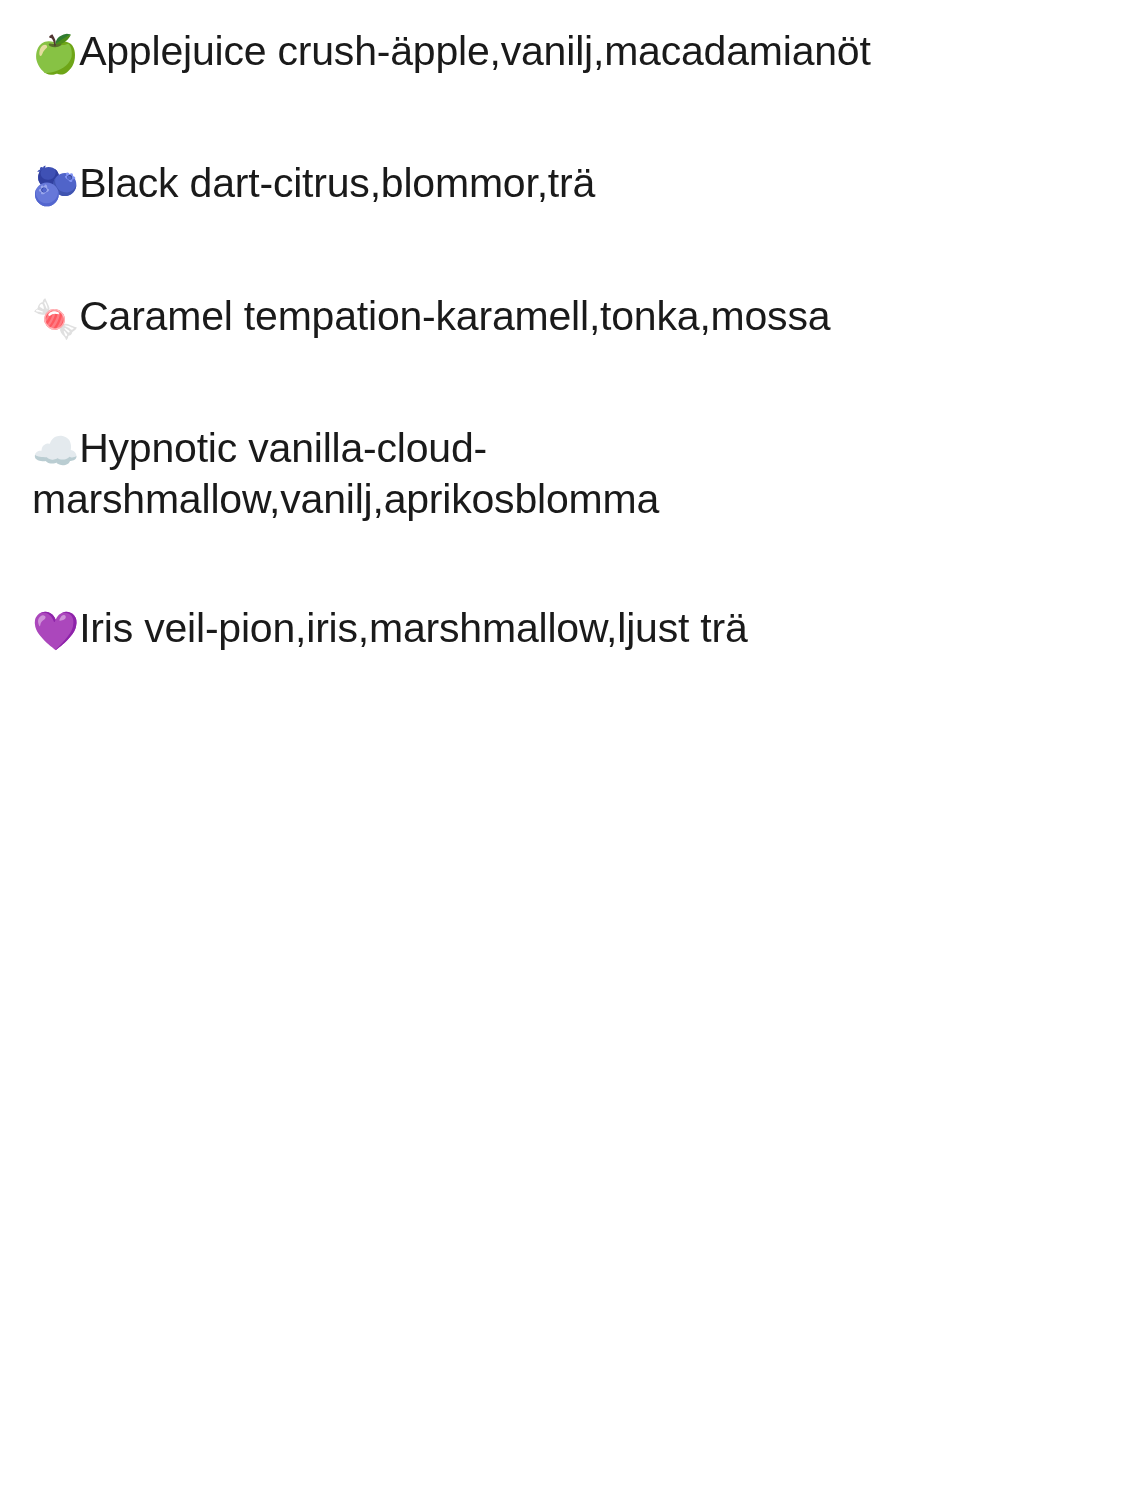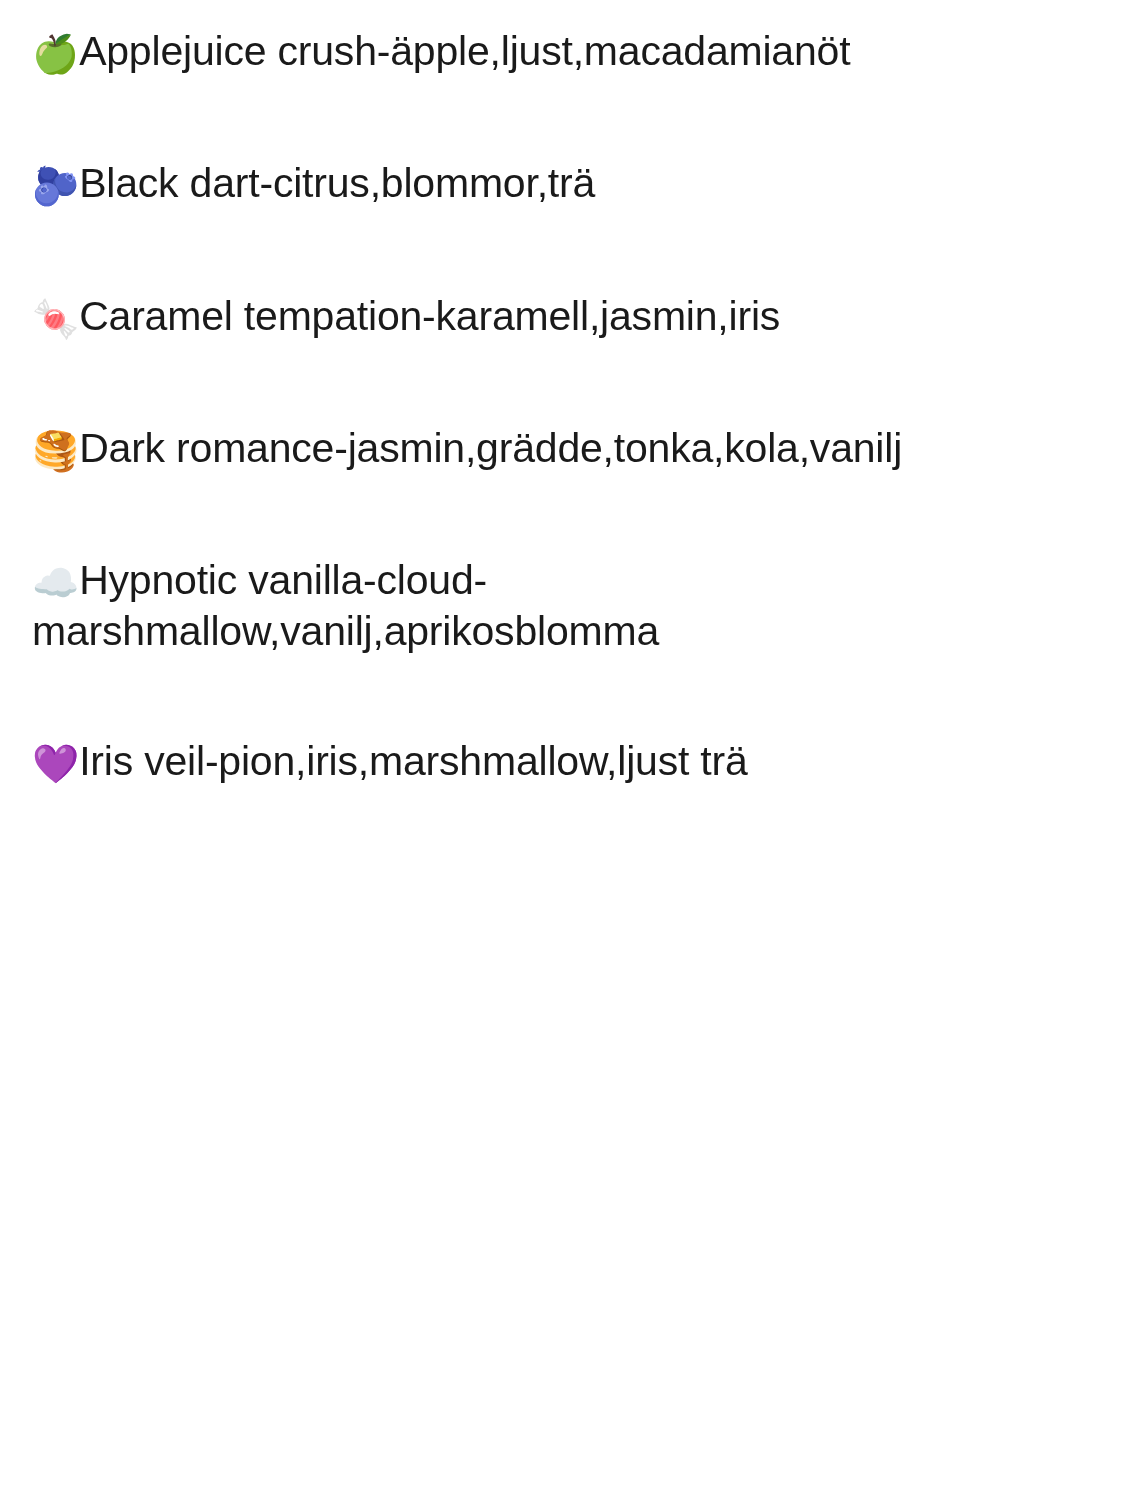--- a/index.html
+++ b/index.html
@@ -51,30 +51,27 @@
   .entry.wrapped {
     margin-bottom: 78px;
   }
 </style>
 </head>
 <body>
 
 <div class="page">
   <ul class="entry-list">
     <li class="entry">
-      <span class="emoji">🍏</span><span class="text">Applejuice crush-äpple,ljust,macadamianöt</span>
+      <span class="emoji">🍏</span><span class="text">Applejuice crush-äpple,vanilj,macadamianöt</span>
     </li>
     <li class="entry">
       <span class="emoji">🫐</span><span class="text">Black dart-citrus,blommor,trä</span>
     </li>
     <li class="entry">
-      <span class="emoji">🍬</span><span class="text">Caramel tempation-karamell,jasmin,iris</span>
-    </li>
-    <li class="entry">
-      <span class="emoji">🥞</span><span class="text">Dark romance-jasmin,grädde,tonka,kola,vanilj</span>
+      <span class="emoji">🍬</span><span class="text">Caramel tempation-karamell,tonka,mossa</span>
     </li>
     <li class="entry wrapped">
       <span class="emoji">☁️</span><span class="text">Hypnotic vanilla-cloud-marshmallow,vanilj,aprikosblomma</span>
     </li>
     <li class="entry">
       <span class="emoji">💜</span><span class="text">Iris veil-pion,iris,marshmallow,ljust trä</span>
     </li>
   </ul>
 </div>
 

